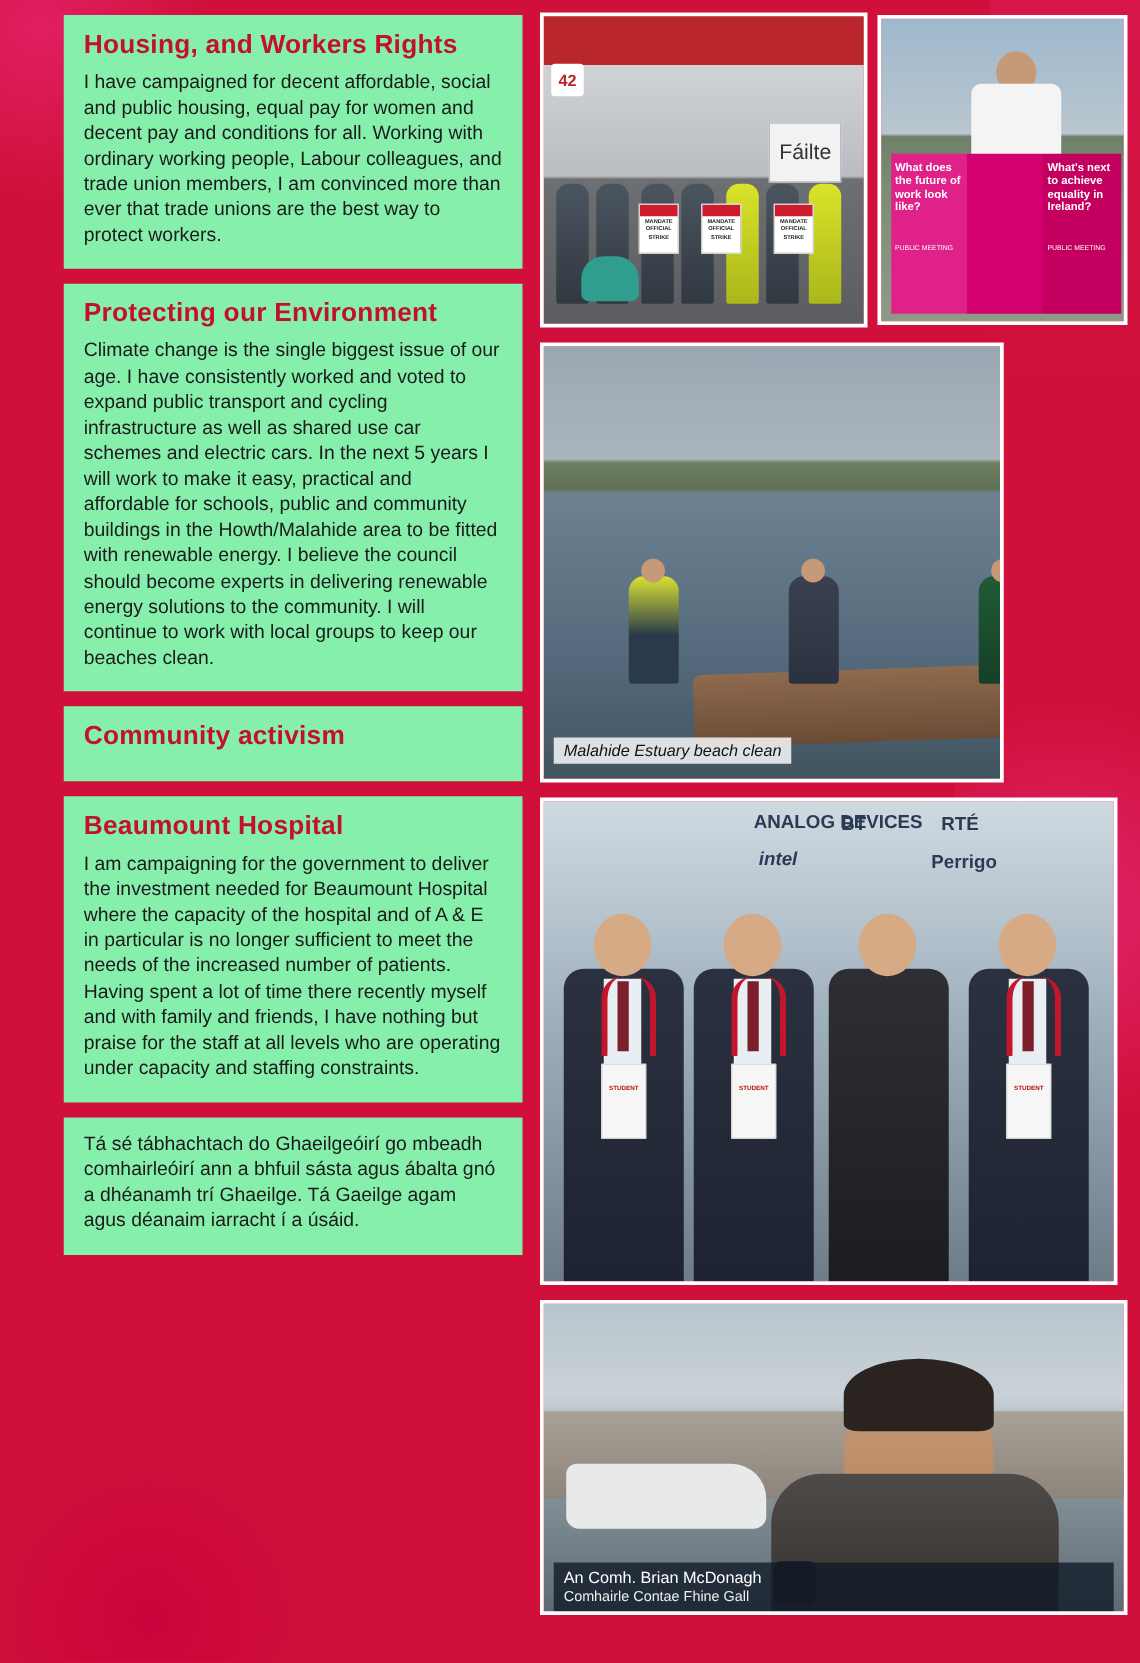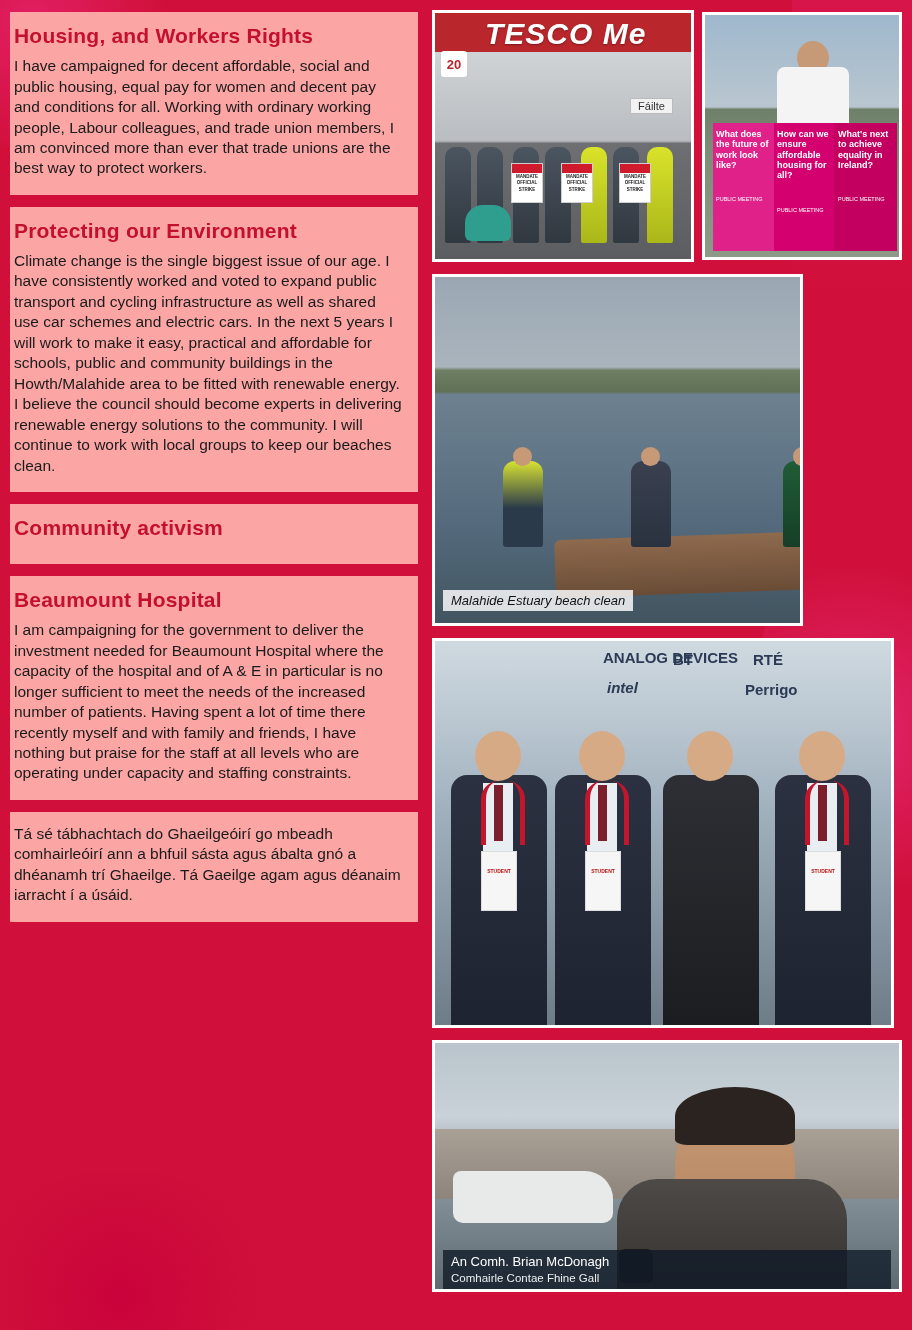--- a/index.html
+++ b/index.html
@@ -55,24 +55,25 @@
   }
 
   
   .left-col {
     position: absolute;
     left: 10px;
     top: 12px;
     width: 408px;
   }
   .card {
-    background: #fca5a5;
+    background: #86efac;
     margin-bottom: 12px;
-    padding: 12px 16px 16px 4px;
+    padding: 12px 16px 16px 16px;
     box-sizing: border-box;
+    margin-left: 41px;
   }
   .card h2 {
     margin: 0 0 8px 0;
     font-size: 21px;
     font-weight: bold;
     color: #c3102f;
     letter-spacing: .2px;
     line-height: 1.15;
   }
   .card p {
@@ -147,21 +148,21 @@
     position: absolute; left: 6px; top: 38px;
     width: 26px; height: 26px;
     background: #ffffff; color: #b9262b;
     font-size: 13px; font-weight: bold;
     display: flex; align-items: center; justify-content: center;
     border-radius: 3px;
   }
   .failte {
     position: absolute; right: 18px; top: 85px;
     background: #f2f2f2; color: #333;
-    font-size: 11px; padding: 1px 7px;
+    font-size: 17px; padding: 13px 7px;
     border: 1px solid #bbb;
   }
   .strike-people {
     position: absolute; left: 6px; bottom: 16px; right: 6px; height: 120px;
   }
   .person {
     position: absolute; bottom: 0;
     width: 26px; height: 96px;
     background: linear-gradient(180deg,#4b5560 0%, #303840 100%);
     border-radius: 10px 10px 2px 2px;
@@ -361,25 +362,21 @@
       <p>Tá sé tábhachtach do Ghaeilgeóirí go mbeadh comhairleóirí ann a bhfuil sásta agus ábalta gnó a dhéanamh trí Ghaeilge. Tá Gaeilge agam agus déanaim iarracht í a úsáid.</p>
     </div>
 
   </div>
 
   <div class="right-col">
 
     <div class="row1">
 
       <div class="photo photo-tesco">
-        <div class="tesco-sign">
-          <span>TESCO</span>
-          <span>Me</span>
-        </div>
-        <div class="tesco-24">20</div>
+        <div class="tesco-24">42</div>
         <div class="failte">Fáilte</div>
 
         <div class="strike-people">
           <div class="person" style="left:4px"></div>
           <div class="person" style="left:36px"></div>
           <div class="person" style="left:72px"></div>
           <div class="person" style="left:104px"></div>
           <div class="person hi" style="left:140px"></div>
           <div class="person" style="left:172px"></div>
           <div class="person hi" style="left:206px"></div>
@@ -407,24 +404,20 @@
       </div>
 
       <div class="photo photo-poster">
         <div class="poster-guy-head"></div>
         <div class="poster-guy-shirt"></div>
         <div class="poster-panel">
           <div class="poster-col" style="left:0">
             <span>What does the future of work look like?</span>
             <div class="meet">PUBLIC MEETING</div>
           </div>
-          <div class="poster-col" style="left:61px">
-            <span>How can we ensure affordable housing for all?</span>
-            <div class="meet">PUBLIC MEETING</div>
-          </div>
           <div class="poster-col" style="left:122px">
             <span>What's next to achieve equality in Ireland?</span>
             <div class="meet">PUBLIC MEETING</div>
           </div>
         </div>
       </div>
 
     </div>
 
     <div class="photo photo-estuary">

